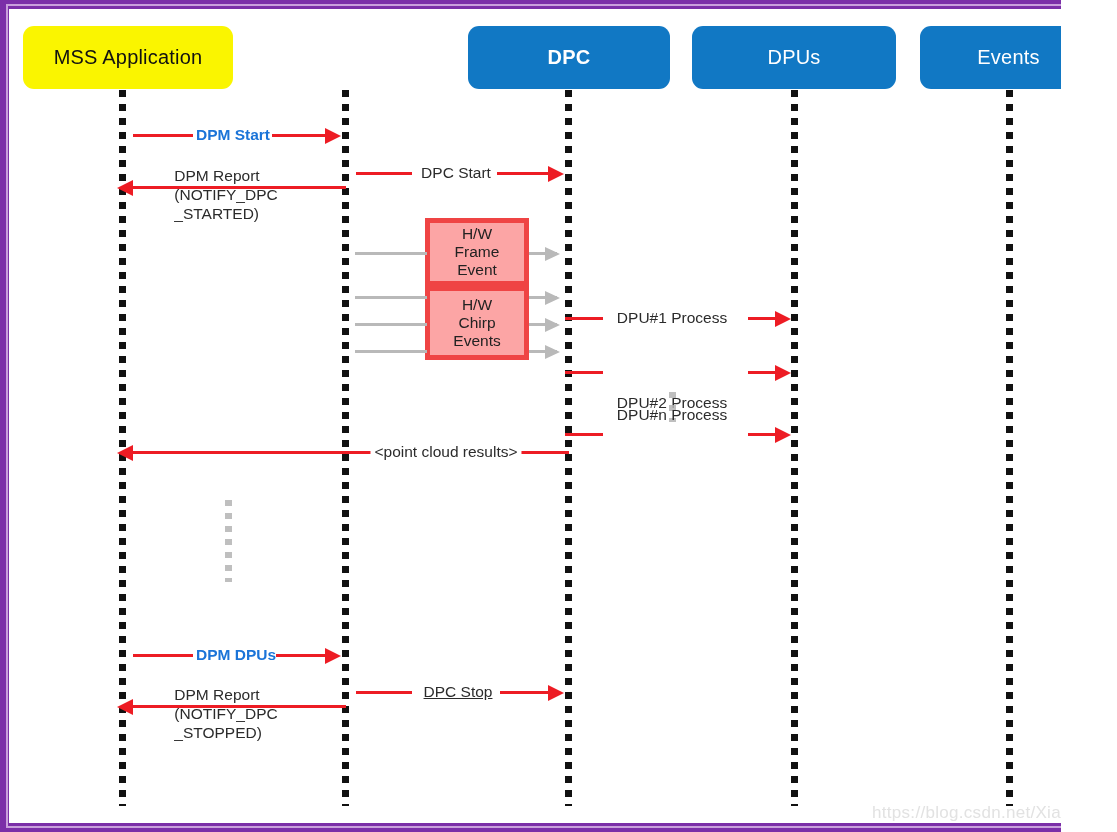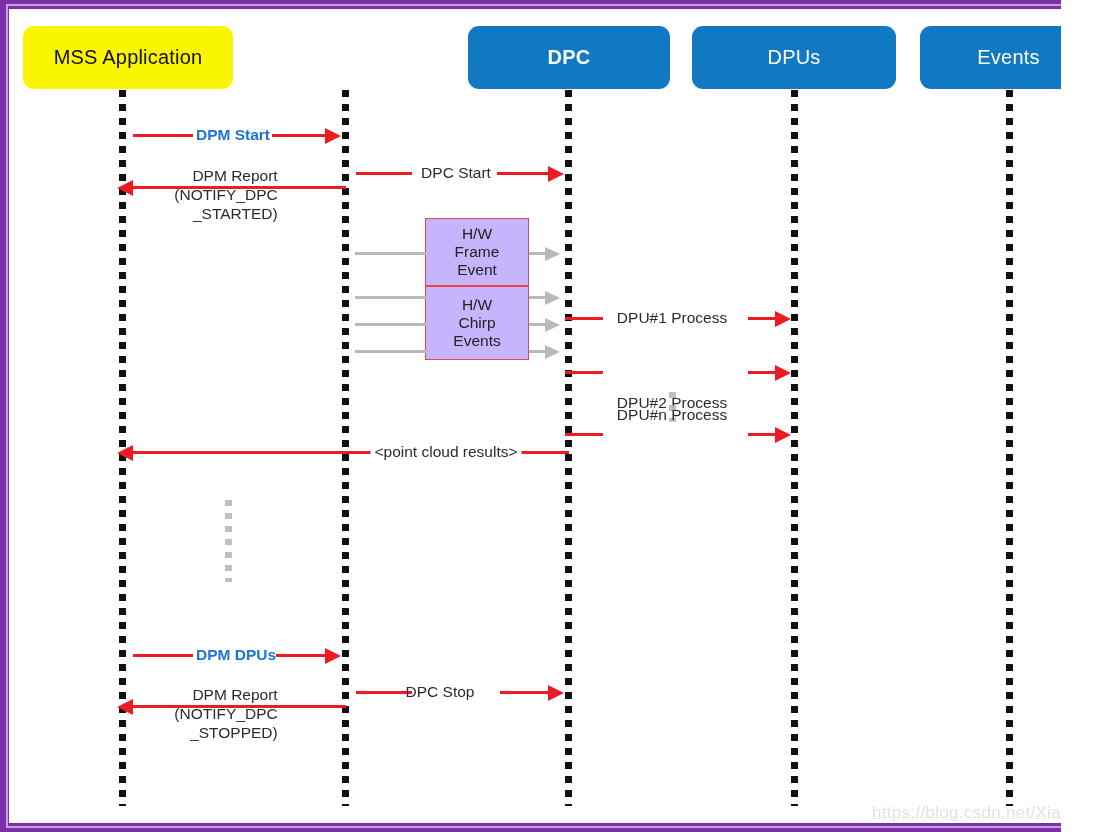--- a/index.html
+++ b/index.html
@@ -50,21 +50,21 @@
   
   .lbl{
     position:absolute;
     font-size:15.5px;
     color:#2b2b2b;
     white-space:nowrap;
     line-height:1.22;
   }
   .lbl.blue{color:#1B74D8;font-weight:bold;}
   .lbl.center{transform:translateX(-50%);text-align:center;}
-  .lbl.multi{white-space:pre;text-align:right;}
+  .lbl.multi{white-space:pre;text-align:left;}
 
   
   .rline{
     position:absolute;
     height:3px;
     background:#ED1C24;
   }
   .rhead{
     position:absolute;
     width:0;height:0;
@@ -90,22 +90,22 @@
     position:absolute;
     width:0;height:0;
     border-top:7px solid transparent;
     border-bottom:7px solid transparent;
     border-left:15px solid #B9B9B9;
   }
 
   
   .hwbox{
     position:absolute;
-    background:#c4b5fd;
-    border:1px solid #ef4444;
+    background:#fca5a5;
+    border:5px solid #ef4444;
     box-sizing:border-box;
     display:flex;flex-direction:column;
     align-items:center;justify-content:center;
     font-size:15.5px;color:#222;
     line-height:1.18;
     text-align:center;
   }
 
   
   .vdots{
@@ -225,19 +225,19 @@
   <div class="rline" style="left:276px;top:654px;width:56px;"></div>
   <div class="rhead right" style="left:325px;top:648px;"></div>
 
   <div class="rline" style="left:131px;top:705px;width:215px;"></div>
   <div class="rhead left" style="left:117px;top:699px;"></div>
   <div class="lbl multi center" style="left:226px;top:686px;">DPM Report
 (NOTIFY_DPC
 _STOPPED)</div>
 
   <div class="rline" style="left:356px;top:691px;width:56px;"></div>
-  <div class="lbl center" style="left:440px;top:683px;">DPC Stop</div>
+  <div class="lbl center" style="left:458px;top:683px;text-decoration:underline;">DPC Stop</div>
   <div class="rline" style="left:500px;top:691px;width:56px;"></div>
   <div class="rhead right" style="left:548px;top:685px;"></div>
 
   <div class="watermark" style="left:872px;top:803px;">https://blog.csdn.net/Xiao_Jie123</div>
 
 </div>
 
 </body></html>

